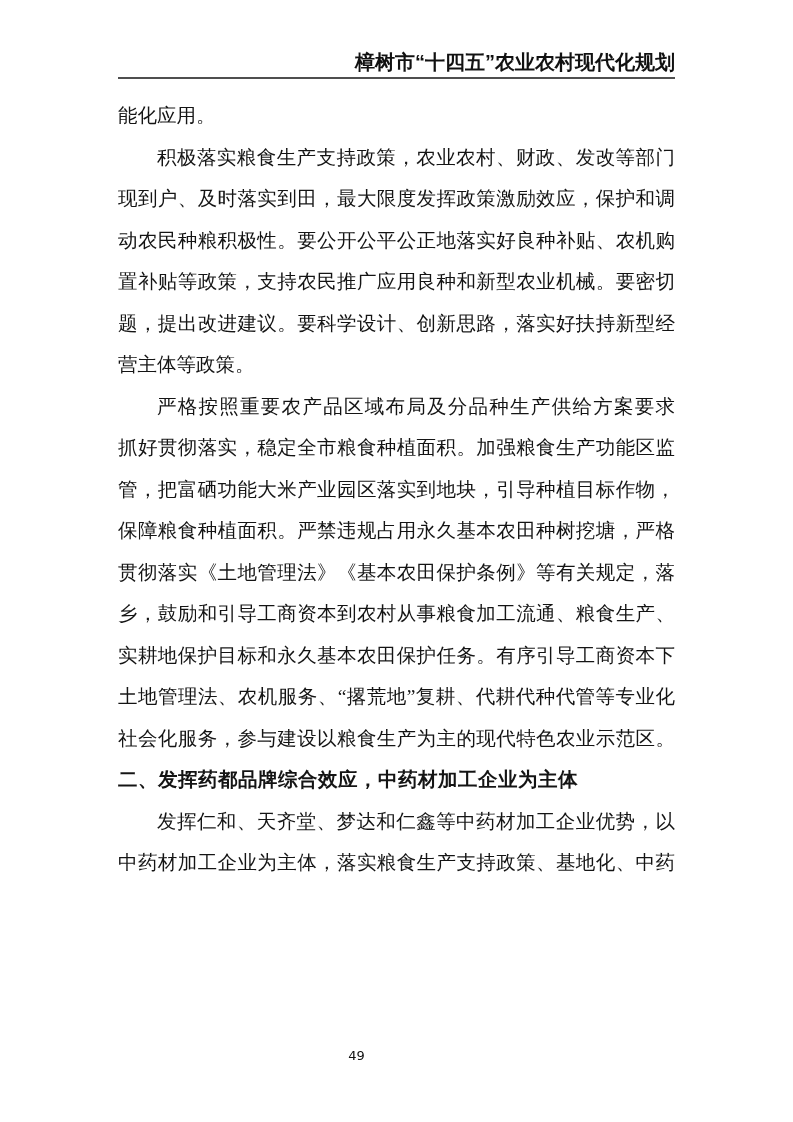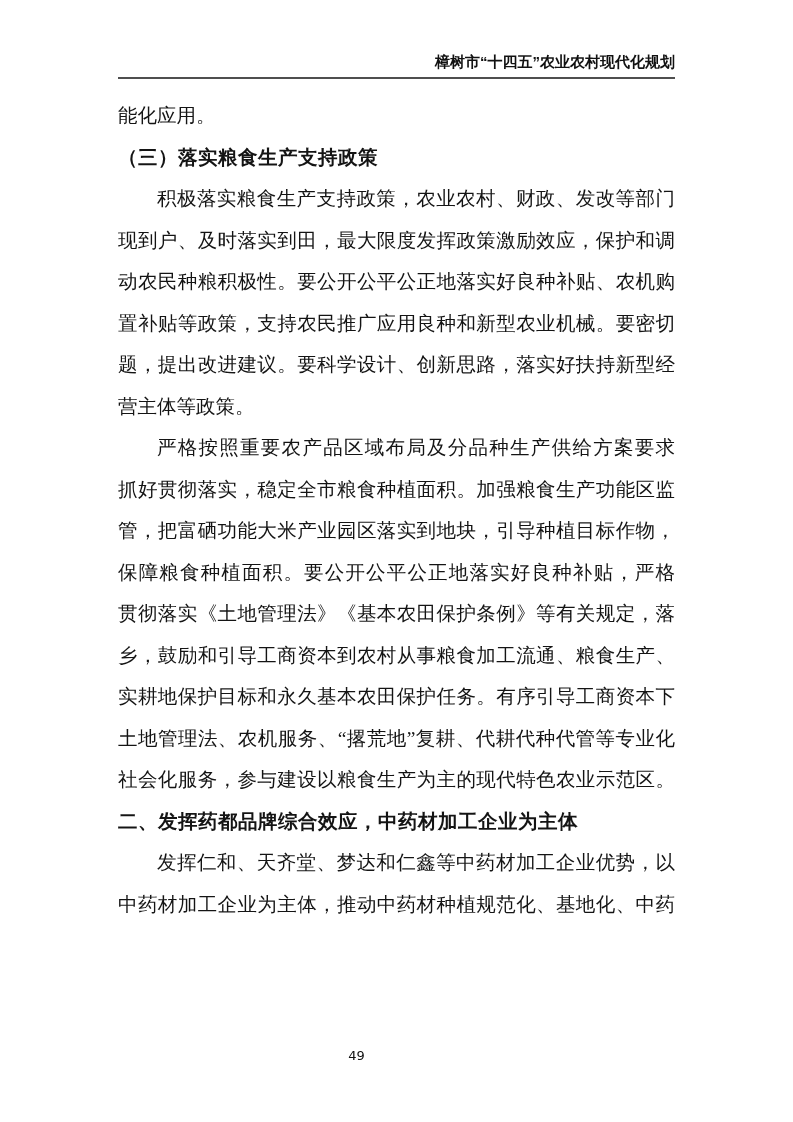--- a/index.html
+++ b/index.html
@@ -18,21 +18,21 @@
   .content {
     position: absolute;
     left: 118px;
     top: 52px;
     width: 557px;
   }
   .header {
     text-align: right;
     font-family: "Liberation Sans", "DejaVu Sans", sans-serif;
     font-weight: bold;
-    font-size: 15px;
+    font-size: 20px;
     line-height: 20px;
     color: #111111;
   }
   .header-rule {
     margin-top: 5px;
     border-top: 2px solid #4f4f4f;
     height: 0;
   }
   .doc-body {
     margin-top: 16px;
@@ -76,37 +76,36 @@
 <body>
 
 <div class="page" style="background: rgb(255, 255, 255);">
   <div class="content">
     <div class="header">
       <span>樟树市“十四五”农业农村现代化规划</span>
     </div>
     <div class="header-rule" style="border-top-color: rgb(79, 79, 79);"></div>
     <div class="doc-body" style="color: rgb(20, 20, 20);">
         <div class="line end">能化应用。</div>
-        <div class="line heading">（三）落实粮食生产支持政策</div>
         <div class="line indent">积极落实粮食生产支持政策，农业农村、财政、发改等部门</div>
         <div class="line fill">现到户、及时落实到田，最大限度发挥政策激励效应，保护和调</div>
         <div class="line fill">动农民种粮积极性。要公开公平公正地落实好良种补贴、农机购</div>
         <div class="line fill">置补贴等政策，支持农民推广应用良种和新型农业机械。要密切</div>
         <div class="line fill">题，提出改进建议。要科学设计、创新思路，落实好扶持新型经</div>
         <div class="line end">营主体等政策。</div>
         <div class="line indent">严格按照重要农产品区域布局及分品种生产供给方案要求</div>
         <div class="line fill">抓好贯彻落实，稳定全市粮食种植面积。加强粮食生产功能区监</div>
         <div class="line fill">管，把富硒功能大米产业园区落实到地块，引导种植目标作物，</div>
-        <div class="line fill">保障粮食种植面积。要公开公平公正地落实好良种补贴，严格</div>
+        <div class="line fill">保障粮食种植面积。严禁违规占用永久基本农田种树挖塘，严格</div>
         <div class="line fill">贯彻落实《土地管理法》《基本农田保护条例》等有关规定，落</div>
         <div class="line fill">乡，鼓励和引导工商资本到农村从事粮食加工流通、粮食生产、</div>
         <div class="line fill">实耕地保护目标和永久基本农田保护任务。有序引导工商资本下</div>
         <div class="line fill">土地管理法、农机服务、“撂荒地”复耕、代耕代种代管等专业化</div>
         <div class="line fill">社会化服务，参与建设以粮食生产为主的现代特色农业示范区。</div>
         <div class="line heading">二、发挥药都品牌综合效应，中药材加工企业为主体</div>
         <div class="line indent">发挥仁和、天齐堂、梦达和仁鑫等中药材加工企业优势，以</div>
-        <div class="line fill">中药材加工企业为主体，推动中药材种植规范化、基地化、中药</div>
+        <div class="line fill">中药材加工企业为主体，落实粮食生产支持政策、基地化、中药</div>
       </div>
   </div>
   <div class="footer">
     <span>49</span>
   </div>
 </div>
 
 </body></html>

